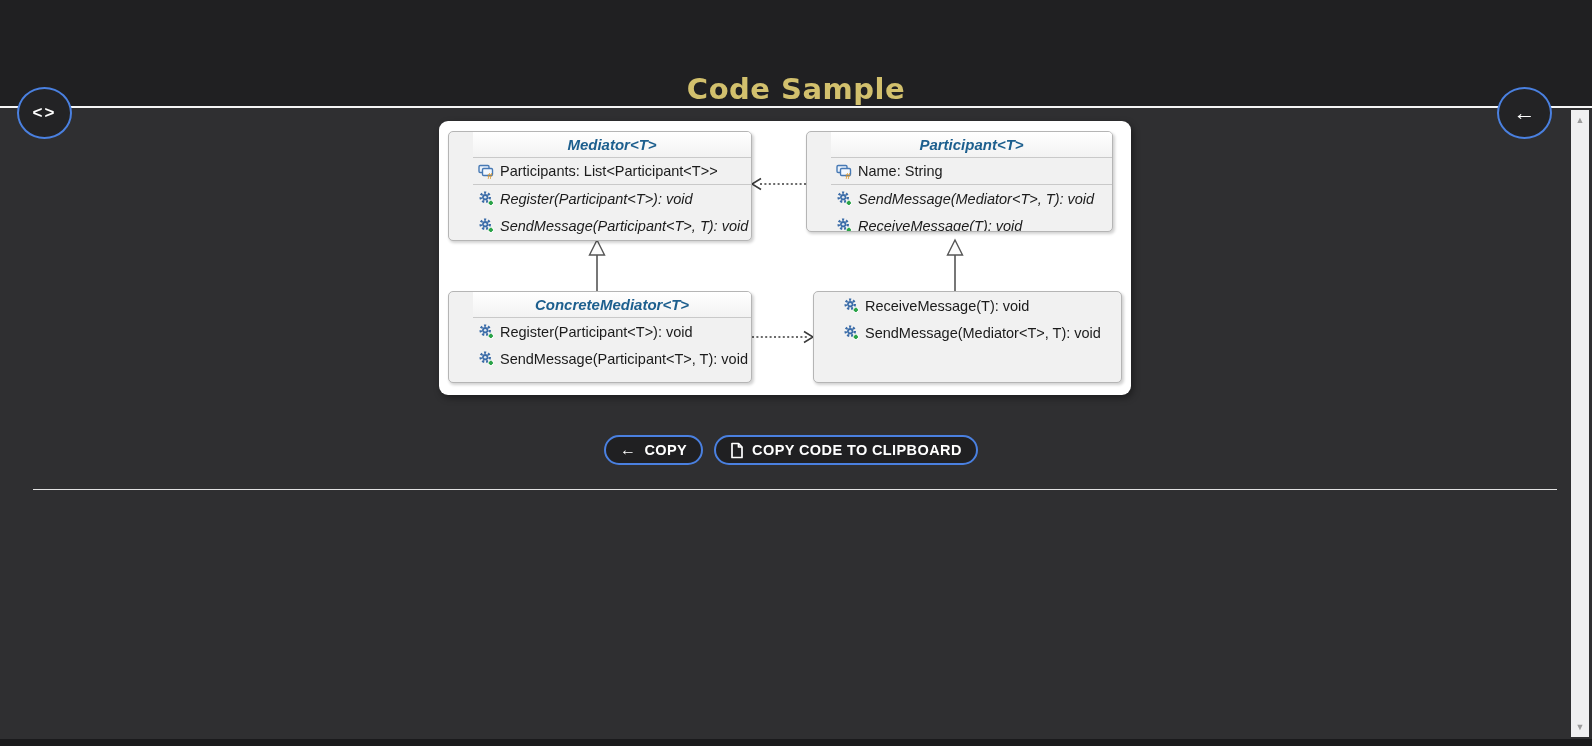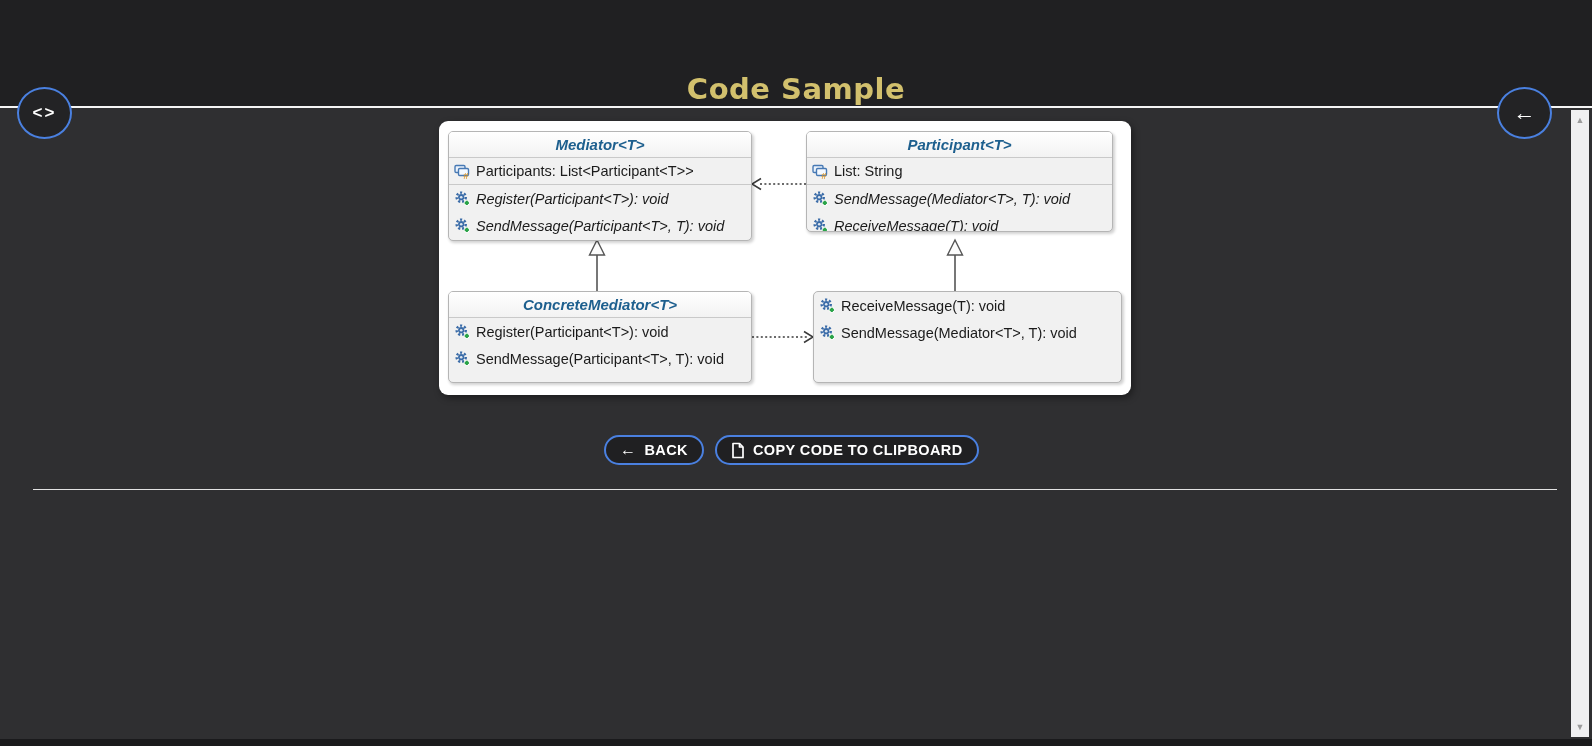--- a/index.html
+++ b/index.html
@@ -21,21 +21,21 @@
   .fab-right { left:1497px; }
   .fab .glyph { font-size:17px; font-weight:bold; letter-spacing:2px; }
   .fab-right .glyph { font-size:22px; font-weight:normal; letter-spacing:0; }
 
   
   .card { position:absolute; left:439px; top:121px; width:692px; height:274px;
           background:#ffffff; border-radius:9px; box-shadow:2px 3px 7px rgba(0,0,0,.4); }
   .connectors { position:absolute; left:0; top:0; pointer-events:none; }
 
   .uml-class { position:absolute; border:1px solid #b5b5b5; border-radius:5px;
-               background:#f1f1f1; overflow:hidden; box-shadow:1.5px 2px 3px rgba(0,0,0,.18); }
+               background:#f1f1f1; overflow:hidden; box-shadow:1.5px 2px 3px rgba(0,0,0,.18);padding-left:24px; }
   .b0 { left:9px;   top:10px;  width:304px; height:110px; }
   .b1 { left:367px; top:10px;  width:307px; height:101px; }
   .b2 { left:9px;   top:170px; width:304px; height:92px; }
   .b3 { left:374px; top:170px; width:309px; height:92px; }
   .uml-header { height:26px; line-height:26px; text-align:center;
                 background:linear-gradient(#ffffff,#f2f2f2); border-bottom:1px solid #c9c9c9;
                 color:#1d5f8e; font-weight:bold; font-size:15px;font-style:italic; }
   .abstract .uml-header { font-style:italic; }
   .uml-row { display:flex; align-items:center; gap:5px; padding:0 5px; height:27px;
              font-size:14.5px; color:#1b1b1b; white-space:nowrap; }
@@ -127,21 +127,21 @@
   </div>
 
   <div class="uml-class abstract b1">
     <div class="uml-header">Participant&lt;T&gt;</div>
     <div class="uml-row field">
       <svg class="ic" width="17" height="17" viewBox="0 0 17 17">
         <rect x="1" y="2.5" width="10" height="7" rx="1.2" fill="#eaf2fb" stroke="#4779b4" stroke-width="1.4"></rect>
         <rect x="4.5" y="5.5" width="10" height="7" rx="1.2" fill="#f4f9ff" stroke="#4779b4" stroke-width="1.4"></rect>
         <text x="9.3" y="16.3" font-size="9.5" font-weight="bold" fill="#dd9b33">#</text>
       </svg>
-      <span>List: String</span>
+      <span>Name: String</span>
     </div>
     <div class="uml-row method">
       <svg class="ic" width="17" height="17" viewBox="0 0 17 17">
         <circle cx="7.2" cy="7.2" r="3.1" fill="#3b6ca8"></circle>
         <circle cx="7.2" cy="7.2" r="4.6" fill="none" stroke="#3b6ca8" stroke-width="2.4" stroke-dasharray="2.1 1.9"></circle>
         <circle cx="7.2" cy="7.2" r="1.3" fill="#dfe7f0"></circle>
         <path d="M12.8 10.2v5.2M10.2 12.8h5.2" stroke="#fff" stroke-width="3.4"></path>
         <path d="M12.8 10.7v4.2M10.7 12.8h4.2" stroke="#2aa348" stroke-width="2.2"></path>
       </svg>
       <span>SendMessage(Mediator&lt;T&gt;, T): void</span>
@@ -202,21 +202,21 @@
         <path d="M12.8 10.7v4.2M10.7 12.8h4.2" stroke="#2aa348" stroke-width="2.2"></path>
       </svg>
       <span>SendMessage(Mediator&lt;T&gt;, T): void</span>
     </div>
   </div>
 </div>
 
 <div class="actions">
   <button class="pill">
     <span class="arrow">←</span>
-    <span>BACK</span>
+    <span>COPY</span>
   </button>
   <button class="pill">
     <svg width="14" height="17" viewBox="0 0 14 17">
       <path d="M2 1.5h6.5L12 5v10.5H2z" fill="none" stroke="#fff" stroke-width="1.7" stroke-linejoin="round"></path>
       <path d="M8.5 1.5V5H12" fill="none" stroke="#fff" stroke-width="1.7" stroke-linejoin="round"></path>
     </svg>
     <span>COPY CODE TO CLIPBOARD</span>
   </button>
 </div>
 

